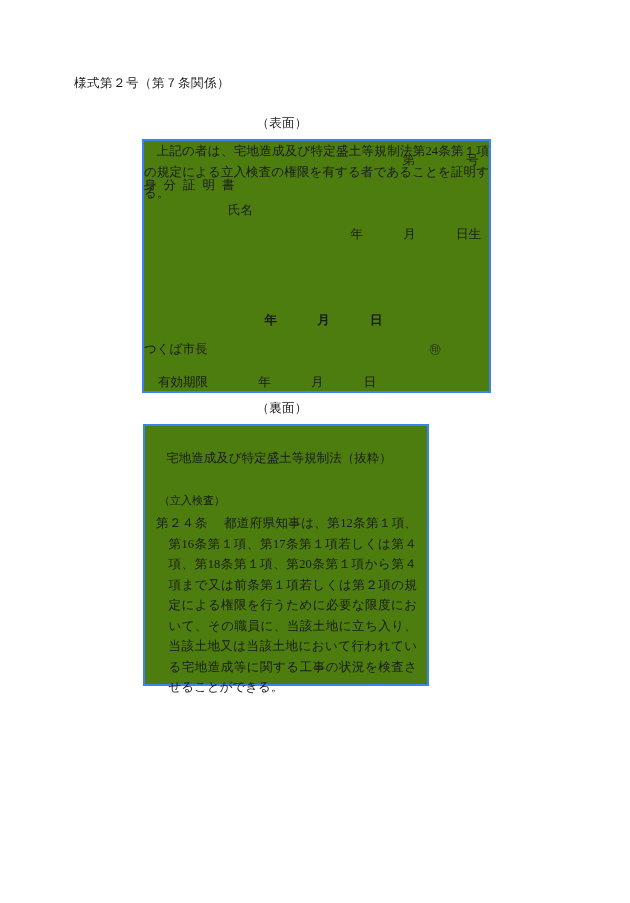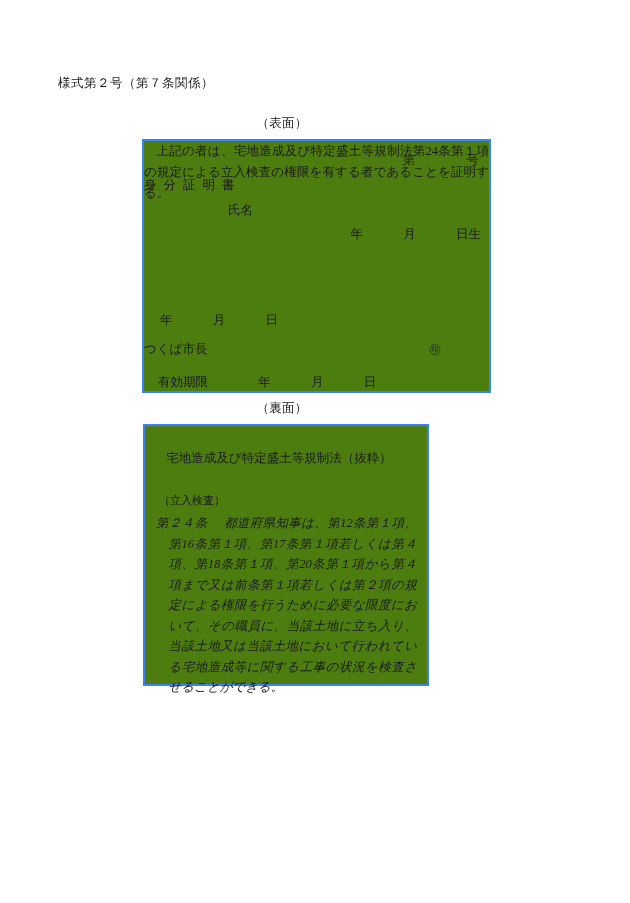--- a/index.html
+++ b/index.html
@@ -18,21 +18,21 @@
   }
 
   .page {
     position: absolute;
     inset: 0;
   }
 
   
   .form-no {
     position: absolute;
-    left: 58px;
+    left: 74px;
     top: 75px;
     font-size: 12.5px;
     letter-spacing: 0.5px;
     white-space: nowrap;
   }
 
   
   .side-caption {
     position: absolute;
     width: 564px;
@@ -98,21 +98,23 @@
     font-size: 12.5px;
     line-height: 21px;
     text-indent: 1em;
     text-align: justify;
     white-space: normal;
   }
   .f-date {
     left: 0;
     right: 2px;
     top: 171px;
+    text-align: center;
     padding-left: 16px;
+    font-weight: bold;
   }
   .f-mayor {
     left: 0;
     right: 0;
     top: 200px;
     text-align: left;
     padding-right: 16px;
   }
   .f-seal {
     right: 48px;
@@ -145,21 +147,20 @@
     white-space: nowrap;
   }
   .b-article {
     position: absolute;
     left: 11px;
     right: 10px;
     top: 87px;
     font-size: 12.5px;
     line-height: 20.5px;
     text-align: justify;
-    font-style: italic;
   }
   
   .b-article-wrap {
     padding-left: 1em;
     text-indent: -1em;
   }
 </style>
 </head>
 <body>
 

